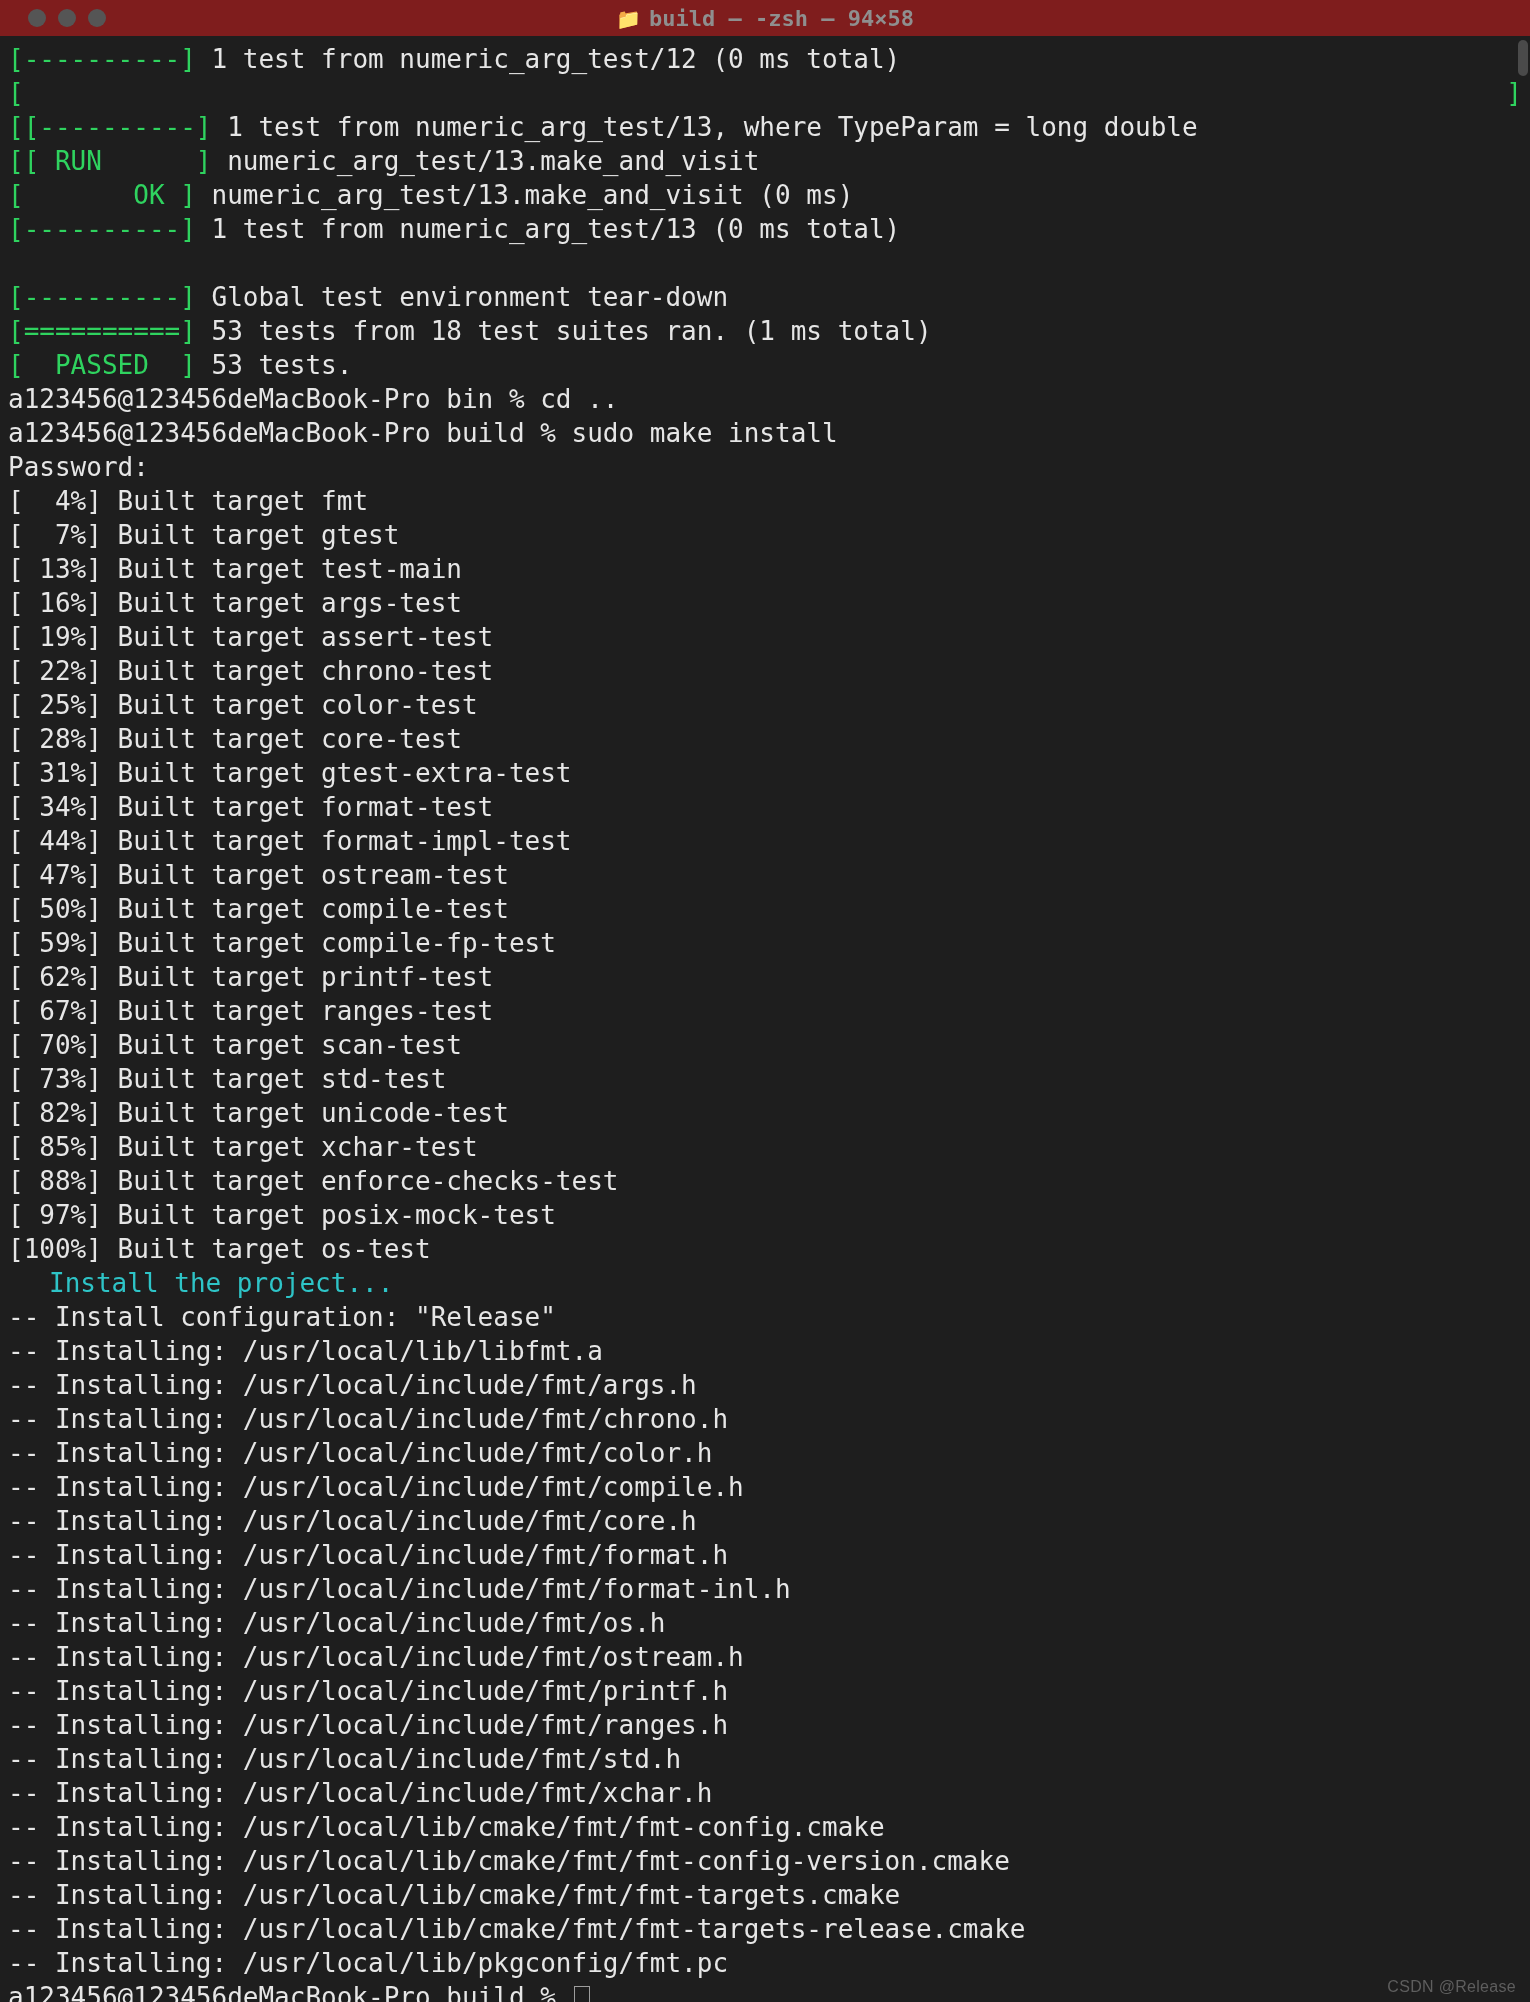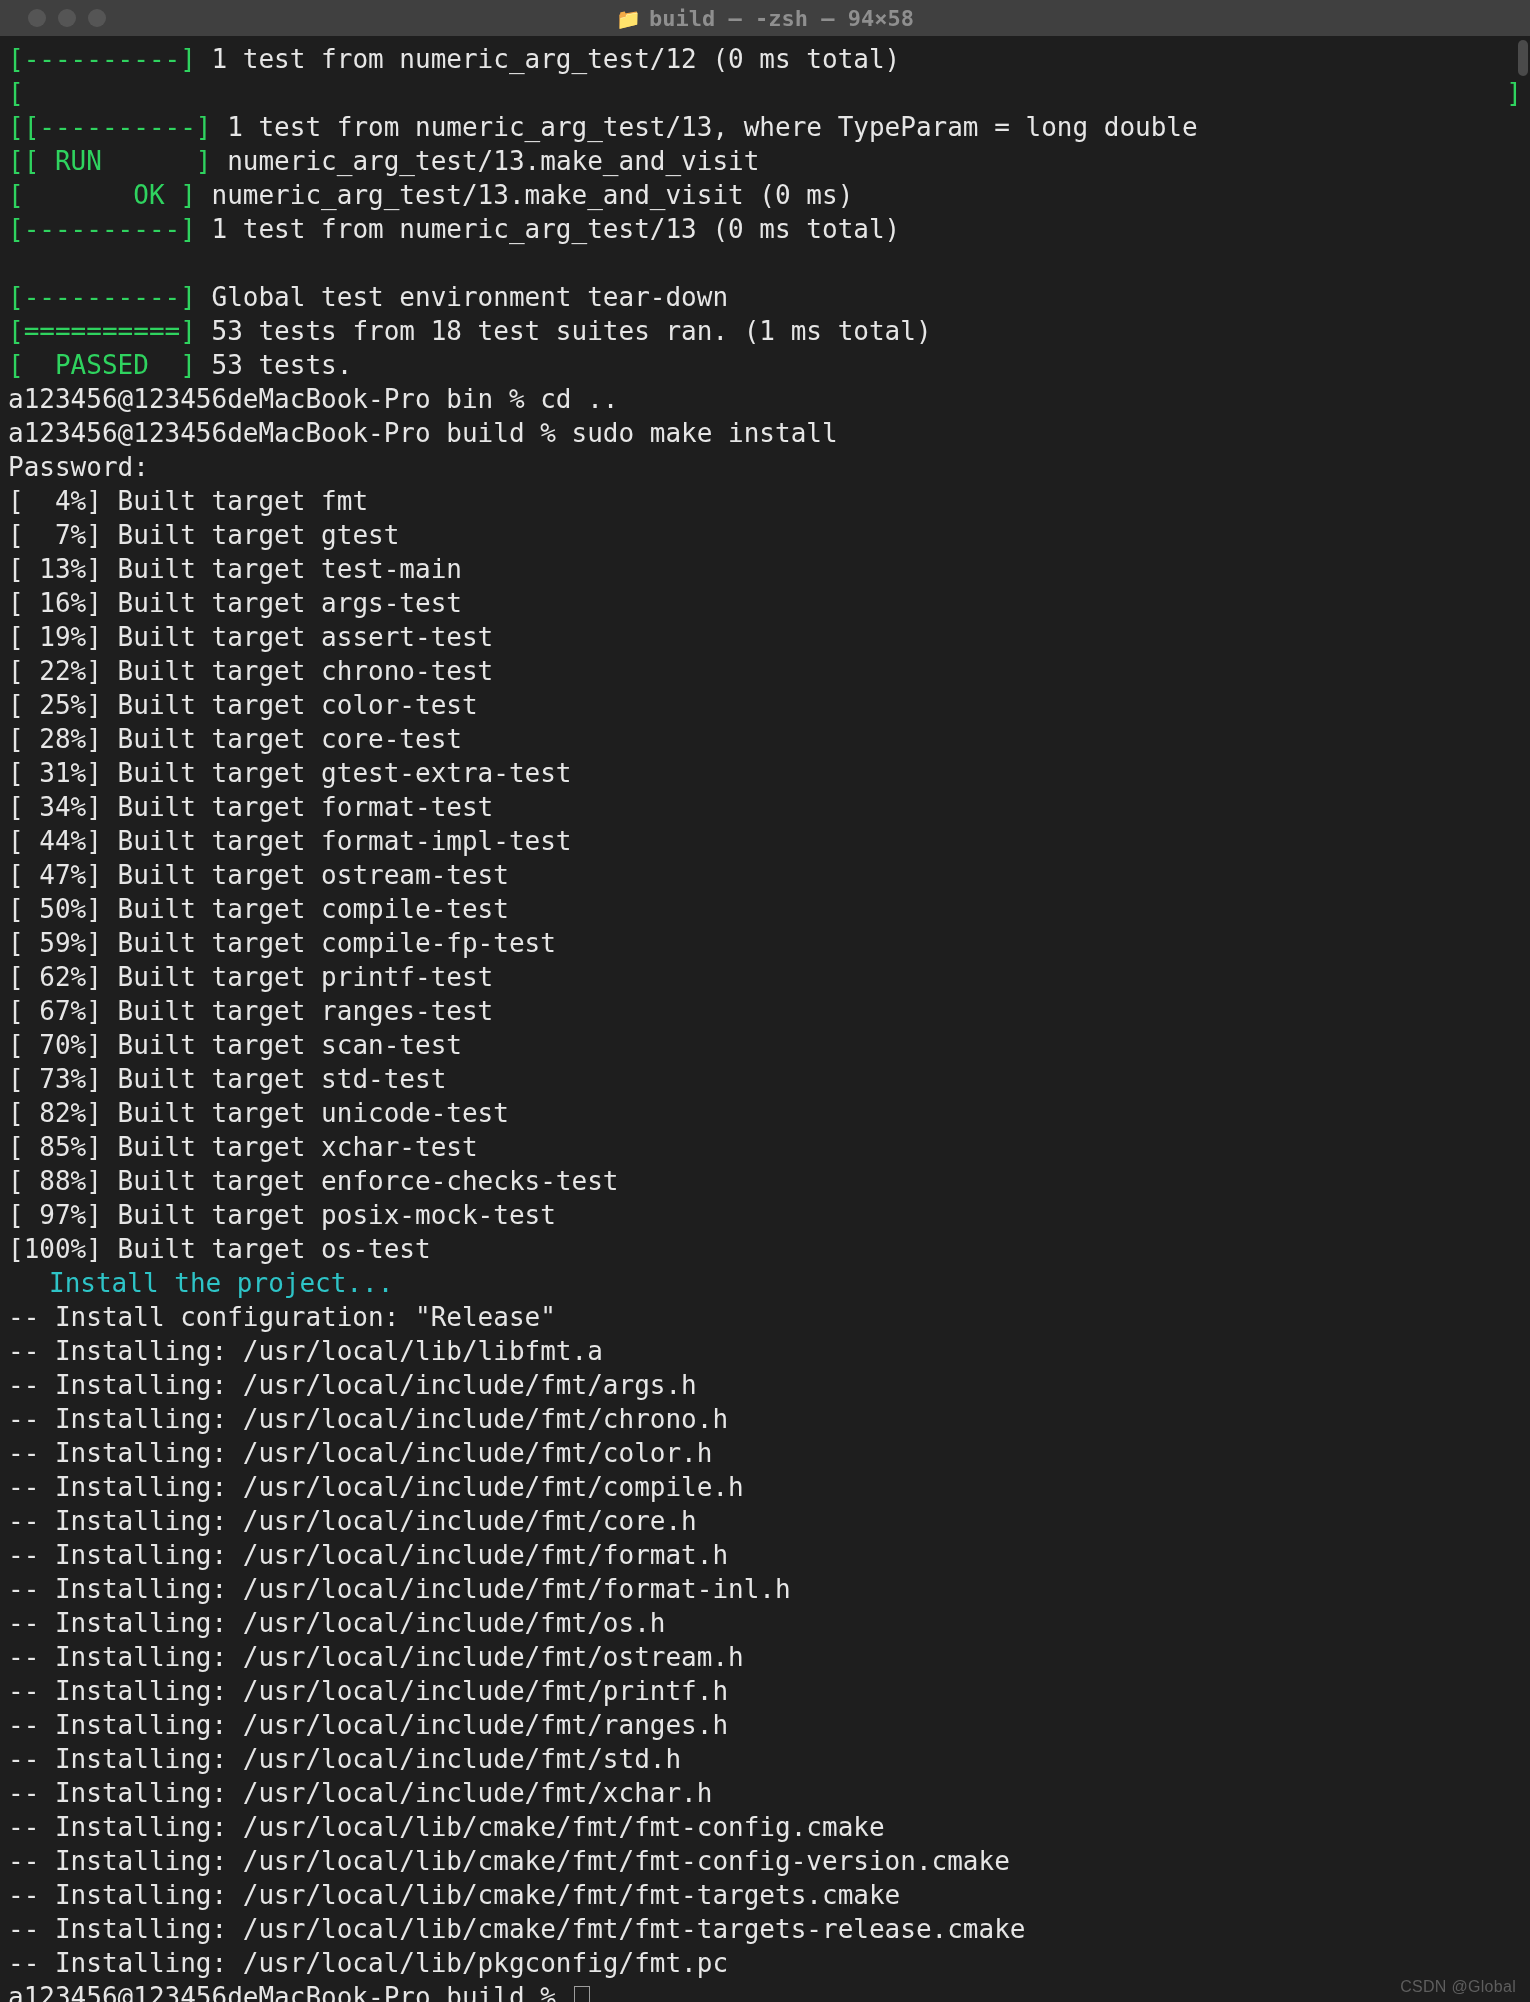--- a/index.html
+++ b/index.html
@@ -14,21 +14,21 @@
     font-size: 26px;
     color: #c8c8c8;
     overflow: hidden;
   }
   .window {
     background: #1e1e1e;
     width: 1530px;
   }
   .titlebar {
     height: 36px;
-    background: #404040;
+    background: #7f1d1d;
     display: flex;
     align-items: center;
     padding: 0 28px;
     position: relative;
   }
   .traffic-lights {
     display: flex;
     gap: 12px;
   }
   .tl {
@@ -104,13 +104,13 @@
       <span class="folder-icon">📁</span><span>build — -zsh — 94×58</span>
     </div>
   </div>
 
   <div class="scrollbar-stub"></div>
 
   <div class="term" id="term"><div class="row"><span class="green">[----------] </span><span class="white">1 test from numeric_arg_test/12 (0 ms total)</span></div><div class="row" style="display: flex; justify-content: space-between;"><span class="green">[</span><span class="green">]</span></div><div class="row"><span class="green">[[----------] </span><span class="white">1 test from numeric_arg_test/13, where TypeParam = long double</span></div><div class="row"><span class="green">[[ RUN      ] </span><span class="white">numeric_arg_test/13.make_and_visit</span></div><div class="row"><span class="green">[       OK ] </span><span class="white">numeric_arg_test/13.make_and_visit (0 ms)</span></div><div class="row"><span class="green">[----------] </span><span class="white">1 test from numeric_arg_test/13 (0 ms total)</span></div><div class="row">&nbsp;</div><div class="row"><span class="green">[----------] </span><span class="white">Global test environment tear-down</span></div><div class="row"><span class="green">[==========] </span><span class="white">53 tests from 18 test suites ran. (1 ms total)</span></div><div class="row"><span class="green">[  PASSED  ] </span><span class="white">53 tests.</span></div><div class="row"><span class="white">a123456@123456deMacBook-Pro bin % cd ..</span></div><div class="row"><span class="white">a123456@123456deMacBook-Pro build % sudo make install</span></div><div class="row"><span class="white">Password:</span></div><div class="row"><span class="white">[  4%]</span> <span class="white">Built target fmt</span></div><div class="row"><span class="white">[  7%]</span> <span class="white">Built target gtest</span></div><div class="row"><span class="white">[ 13%]</span> <span class="white">Built target test-main</span></div><div class="row"><span class="white">[ 16%]</span> <span class="white">Built target args-test</span></div><div class="row"><span class="white">[ 19%]</span> <span class="white">Built target assert-test</span></div><div class="row"><span class="white">[ 22%]</span> <span class="white">Built target chrono-test</span></div><div class="row"><span class="white">[ 25%]</span> <span class="white">Built target color-test</span></div><div class="row"><span class="white">[ 28%]</span> <span class="white">Built target core-test</span></div><div class="row"><span class="white">[ 31%]</span> <span class="white">Built target gtest-extra-test</span></div><div class="row"><span class="white">[ 34%]</span> <span class="white">Built target format-test</span></div><div class="row"><span class="white">[ 44%]</span> <span class="white">Built target format-impl-test</span></div><div class="row"><span class="white">[ 47%]</span> <span class="white">Built target ostream-test</span></div><div class="row"><span class="white">[ 50%]</span> <span class="white">Built target compile-test</span></div><div class="row"><span class="white">[ 59%]</span> <span class="white">Built target compile-fp-test</span></div><div class="row"><span class="white">[ 62%]</span> <span class="white">Built target printf-test</span></div><div class="row"><span class="white">[ 67%]</span> <span class="white">Built target ranges-test</span></div><div class="row"><span class="white">[ 70%]</span> <span class="white">Built target scan-test</span></div><div class="row"><span class="white">[ 73%]</span> <span class="white">Built target std-test</span></div><div class="row"><span class="white">[ 82%]</span> <span class="white">Built target unicode-test</span></div><div class="row"><span class="white">[ 85%]</span> <span class="white">Built target xchar-test</span></div><div class="row"><span class="white">[ 88%]</span> <span class="white">Built target enforce-checks-test</span></div><div class="row"><span class="white">[ 97%]</span> <span class="white">Built target posix-mock-test</span></div><div class="row"><span class="white">[100%]</span> <span class="white">Built target os-test</span></div><div class="row"><span class="cyan">Install the project...</span></div><div class="row"><span class="white">-- Install configuration: "Release"</span></div><div class="row"><span class="white">-- Installing: /usr/local/lib/libfmt.a</span></div><div class="row"><span class="white">-- Installing: /usr/local/include/fmt/args.h</span></div><div class="row"><span class="white">-- Installing: /usr/local/include/fmt/chrono.h</span></div><div class="row"><span class="white">-- Installing: /usr/local/include/fmt/color.h</span></div><div class="row"><span class="white">-- Installing: /usr/local/include/fmt/compile.h</span></div><div class="row"><span class="white">-- Installing: /usr/local/include/fmt/core.h</span></div><div class="row"><span class="white">-- Installing: /usr/local/include/fmt/format.h</span></div><div class="row"><span class="white">-- Installing: /usr/local/include/fmt/format-inl.h</span></div><div class="row"><span class="white">-- Installing: /usr/local/include/fmt/os.h</span></div><div class="row"><span class="white">-- Installing: /usr/local/include/fmt/ostream.h</span></div><div class="row"><span class="white">-- Installing: /usr/local/include/fmt/printf.h</span></div><div class="row"><span class="white">-- Installing: /usr/local/include/fmt/ranges.h</span></div><div class="row"><span class="white">-- Installing: /usr/local/include/fmt/std.h</span></div><div class="row"><span class="white">-- Installing: /usr/local/include/fmt/xchar.h</span></div><div class="row"><span class="white">-- Installing: /usr/local/lib/cmake/fmt/fmt-config.cmake</span></div><div class="row"><span class="white">-- Installing: /usr/local/lib/cmake/fmt/fmt-config-version.cmake</span></div><div class="row"><span class="white">-- Installing: /usr/local/lib/cmake/fmt/fmt-targets.cmake</span></div><div class="row"><span class="white">-- Installing: /usr/local/lib/cmake/fmt/fmt-targets-release.cmake</span></div><div class="row"><span class="white">-- Installing: /usr/local/lib/pkgconfig/fmt.pc</span></div><div class="row"><span class="white">a123456@123456deMacBook-Pro build % </span><span class="cursor-box"></span></div></div>
 
 </div>
 
-<div class="watermark">CSDN @Global</div>
+<div class="watermark">CSDN @Release</div>
 
 </body></html>

